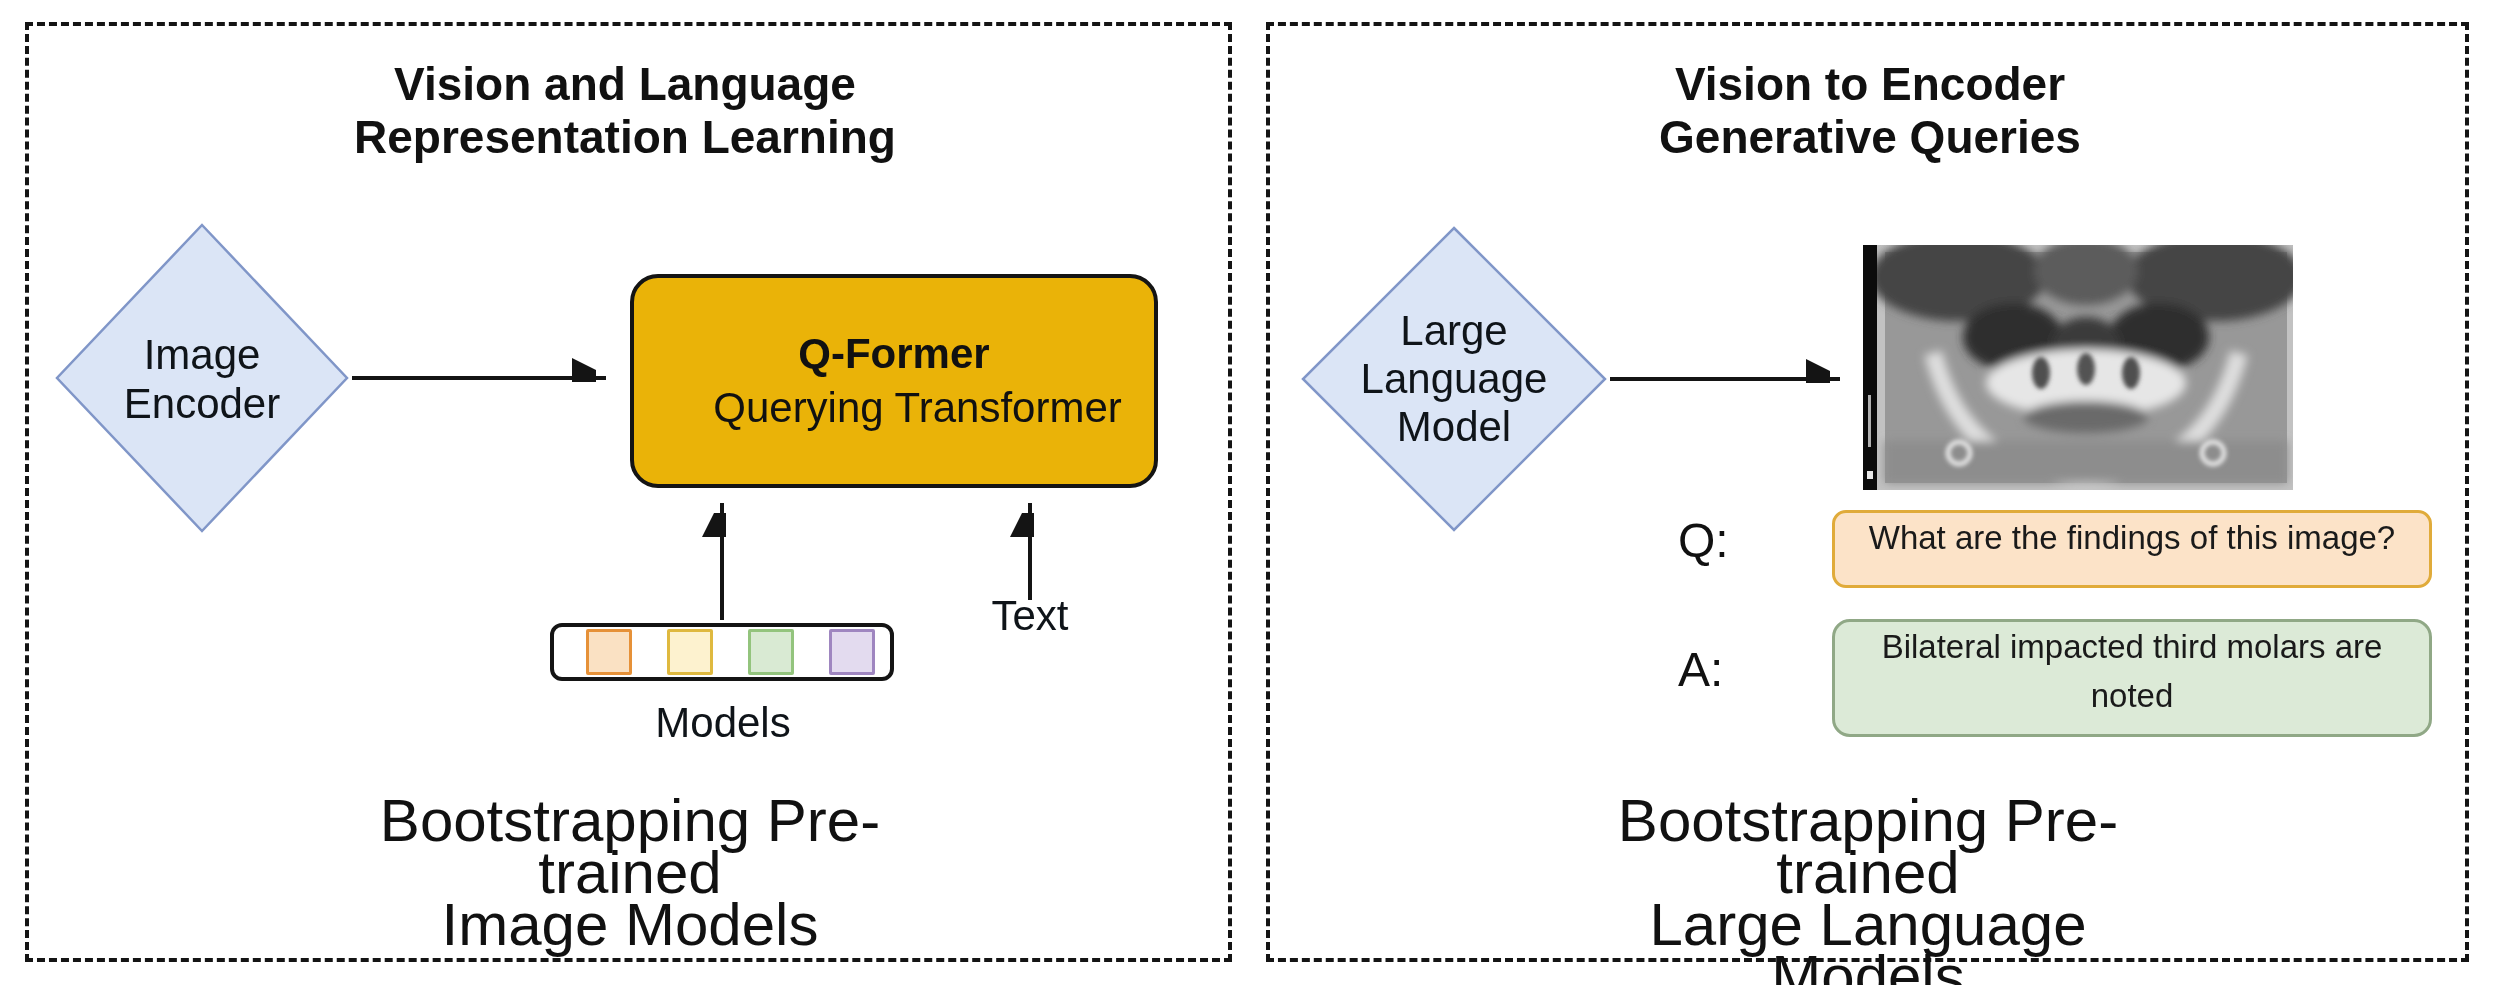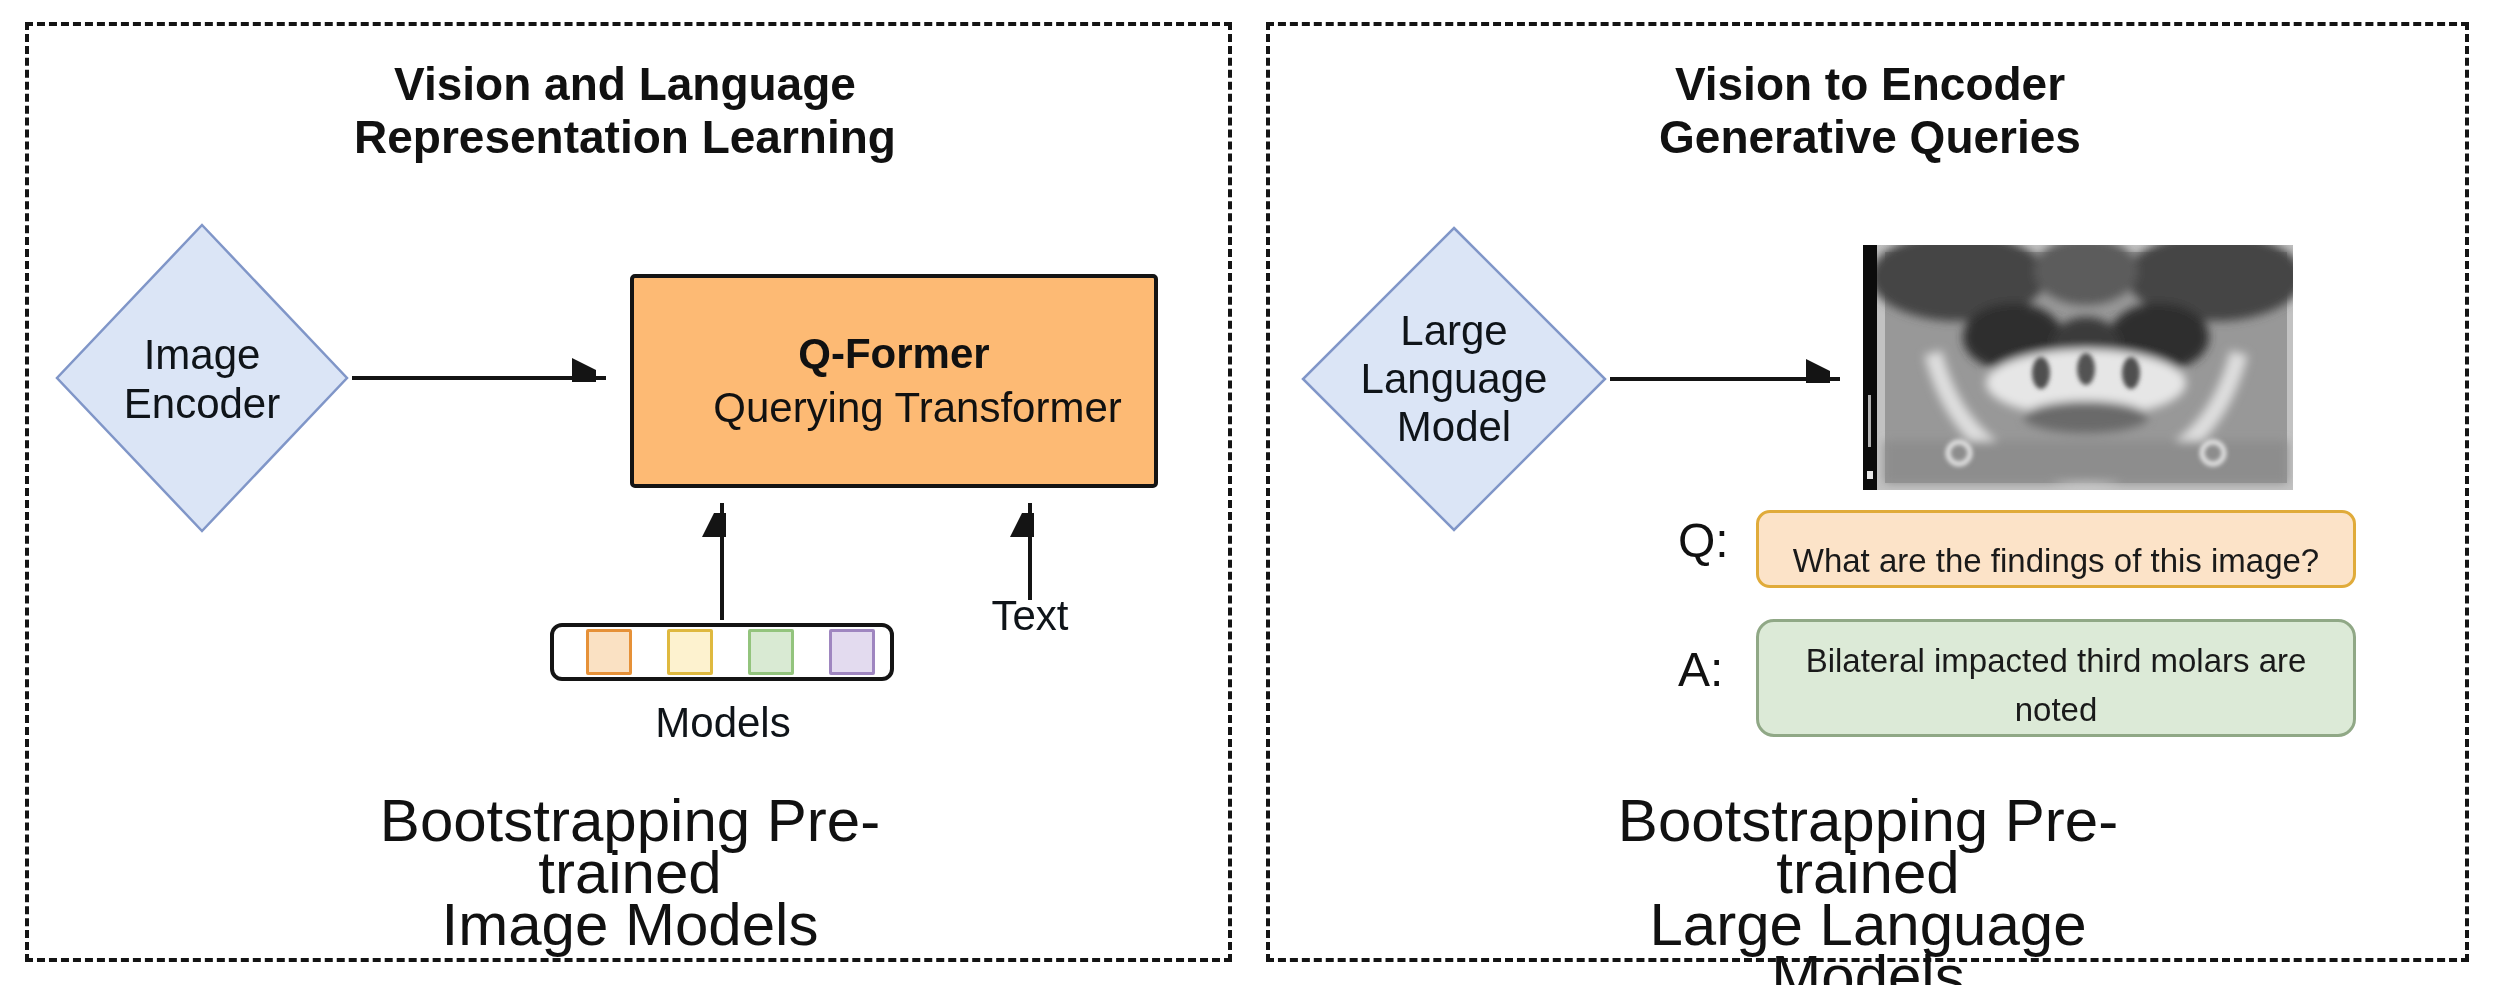--- a/index.html
+++ b/index.html
@@ -21,21 +21,21 @@
   .node-label{font-size:42px;font-weight:400;line-height:49px;color:#0f1419;}
 
   #left-title{left:330px;top:58px;width:590px;}
   #right-title{left:1570px;top:58px;width:600px;}
 
   #left-diamond-label{left:92px;top:330px;width:220px;}
   #right-diamond-label{left:1344px;top:307px;width:220px;line-height:48px;}
 
   #qformer-box{
     left:630px;top:274px;width:528px;height:214px;
-    border:4px solid #141414;border-radius:5px;background:#fdba74;
+    border:4px solid #141414;border-radius:28px;background:#eab308;
     display:flex;flex-direction:column;align-items:center;justify-content:center;
   }
   #qformer-box .l1{font-size:42px;font-weight:700;line-height:54px;}
   #qformer-box .l2{font-size:42px;font-weight:400;line-height:54px;margin-left:47px;}
 
   #queries-box{
     left:550px;top:623px;width:344px;height:58px;background:#fff;
     border:4px solid #141414;border-radius:12px;
     display:flex;align-items:center;padding-left:32px;gap:35px;
   }
@@ -46,22 +46,22 @@
   #left-caption{left:310px;top:795px;width:640px;}
   #right-caption{left:1548px;top:795px;width:640px;}
 
   #xray{left:1863px;top:245px;width:430px;height:245px;}
 
   .qa-label{font-size:48px;font-weight:400;line-height:54px;}
   #q-label{left:1678px;top:514px;width:70px;}
   #a-label{left:1678px;top:643px;width:70px;}
 
   .bubble{
-    left:1756px;width:600px;display:flex;flex-direction:column;
-    align-items:center;justify-content:flex-end;font-size:33px;line-height:49px;color:#1a1a1a;
+    left:1832px;width:600px;display:flex;flex-direction:column;
+    align-items:center;justify-content:flex-start;font-size:33px;line-height:49px;color:#1a1a1a;
   }
   #q-box{
     top:510px;height:78px;border-radius:14px;
     background:var(--q-fill,#fce3c8);border:3px solid var(--q-border,#e0ab3a);
   }
   #a-box{
     top:619px;height:118px;border-radius:18px;
     background:var(--a-fill,#dcead7);border:3px solid var(--a-border,#90a886);
   }
 

